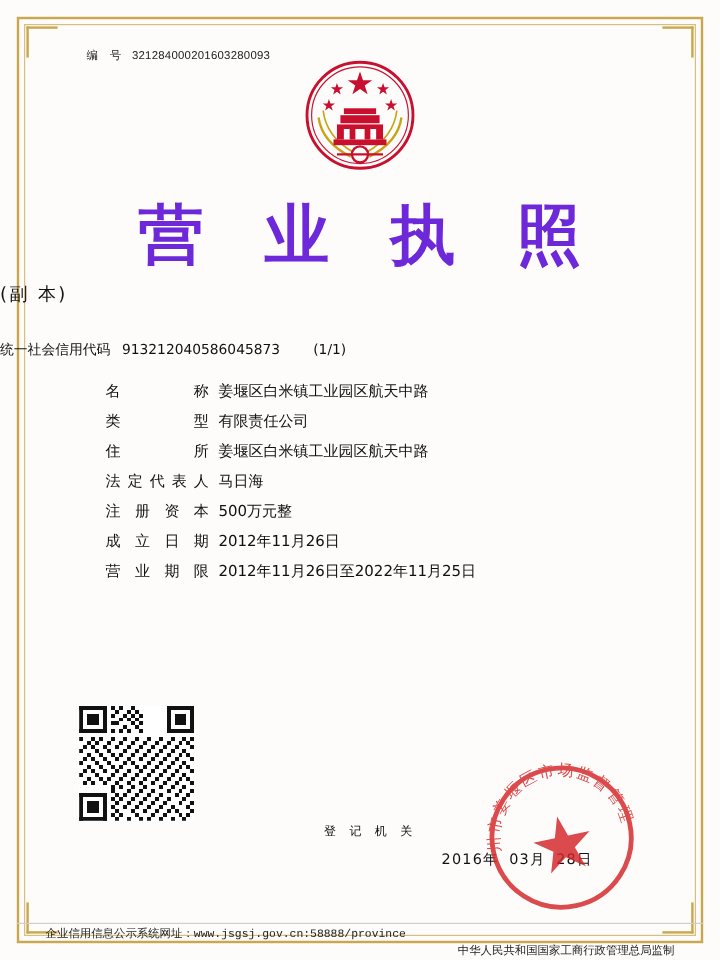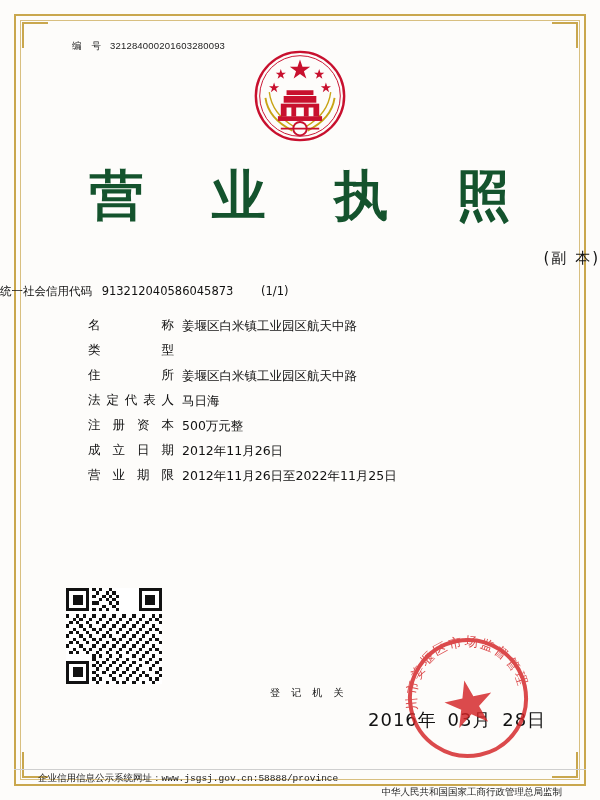--- a/index.html
+++ b/index.html
@@ -70,28 +70,28 @@
 
   .title {
     position: absolute;
     left: 0; right: 0;
     top: 160px;
     text-align: center;
     font-size: 54px;
     letter-spacing: 18px;
     text-indent: 18px;
     font-weight: bold;
-    color: #14532d;
-    font-family: Liberation Mono, monospace;
+    color: #6d28d9;
+    font-family: Liberation Sans, sans-serif;
   }
   .subtitle {
     position: absolute;
     left: 0; right: 0;
-    top: 249px;
-    text-align: right;
+    top: 236px;
+    text-align: left;
     font-size: 15px;
     color: #111;
     letter-spacing: 2px;
     font-family: "DejaVu Sans", sans-serif;
   }
   .credit-line {
     position: absolute;
     left: 0; right: 0;
     top: 284px;
     text-align: left;
@@ -111,21 +111,21 @@
   .field-row {
     display: flex;
     align-items: flex-start;
     margin-bottom: 9px;
   }
   .field-label {
     width: 86px;
     flex: 0 0 86px;
     font-size: 12.5px;
     color: #111;
-    font-family: Liberation Mono, monospace;
+    font-family: Liberation Sans, sans-serif;
     text-align: justify;
     text-align-last: justify;
     letter-spacing: 0px;
     line-height: 16px;
   }
   .field-value {
     flex: 1;
     font-size: 12.5px;
     color: #111;
     font-family: "DejaVu Sans", sans-serif;
@@ -154,21 +154,21 @@
     top: 686px;
     font-size: 10px;
     letter-spacing: 4px;
     color: #111;
     font-family: "DejaVu Sans", sans-serif;
   }
   .issue-date {
     position: absolute;
     left: 366px;
     top: 708px;
-    font-size: 18px;
+    font-size: 12px;
     color: #111;
     font-family: "DejaVu Sans", sans-serif;
     letter-spacing: 1px;
   }
   .issue-date span { margin: 0 2px; }
 
   
   .seal {
     position: absolute;
     left: 398px;
@@ -258,20 +258,21 @@
     <span class="seq">(1/1)</span>
   </div>
 
   <div class="fields">
     <div class="field-row">
       <div class="field-label">名　　称</div>
       <div class="field-value">姜堰区白米镇工业园区航天中路</div>
     </div>
     <div class="field-row">
       <div class="field-label">类　　型</div>
+      <div class="field-value">有限责任公司</div>
     </div>
     <div class="field-row">
       <div class="field-label">住　　所</div>
       <div class="field-value">姜堰区白米镇工业园区航天中路</div>
     </div>
     <div class="field-row">
       <div class="field-label">法定代表人</div>
       <div class="field-value">马日海</div>
     </div>
     <div class="field-row">

